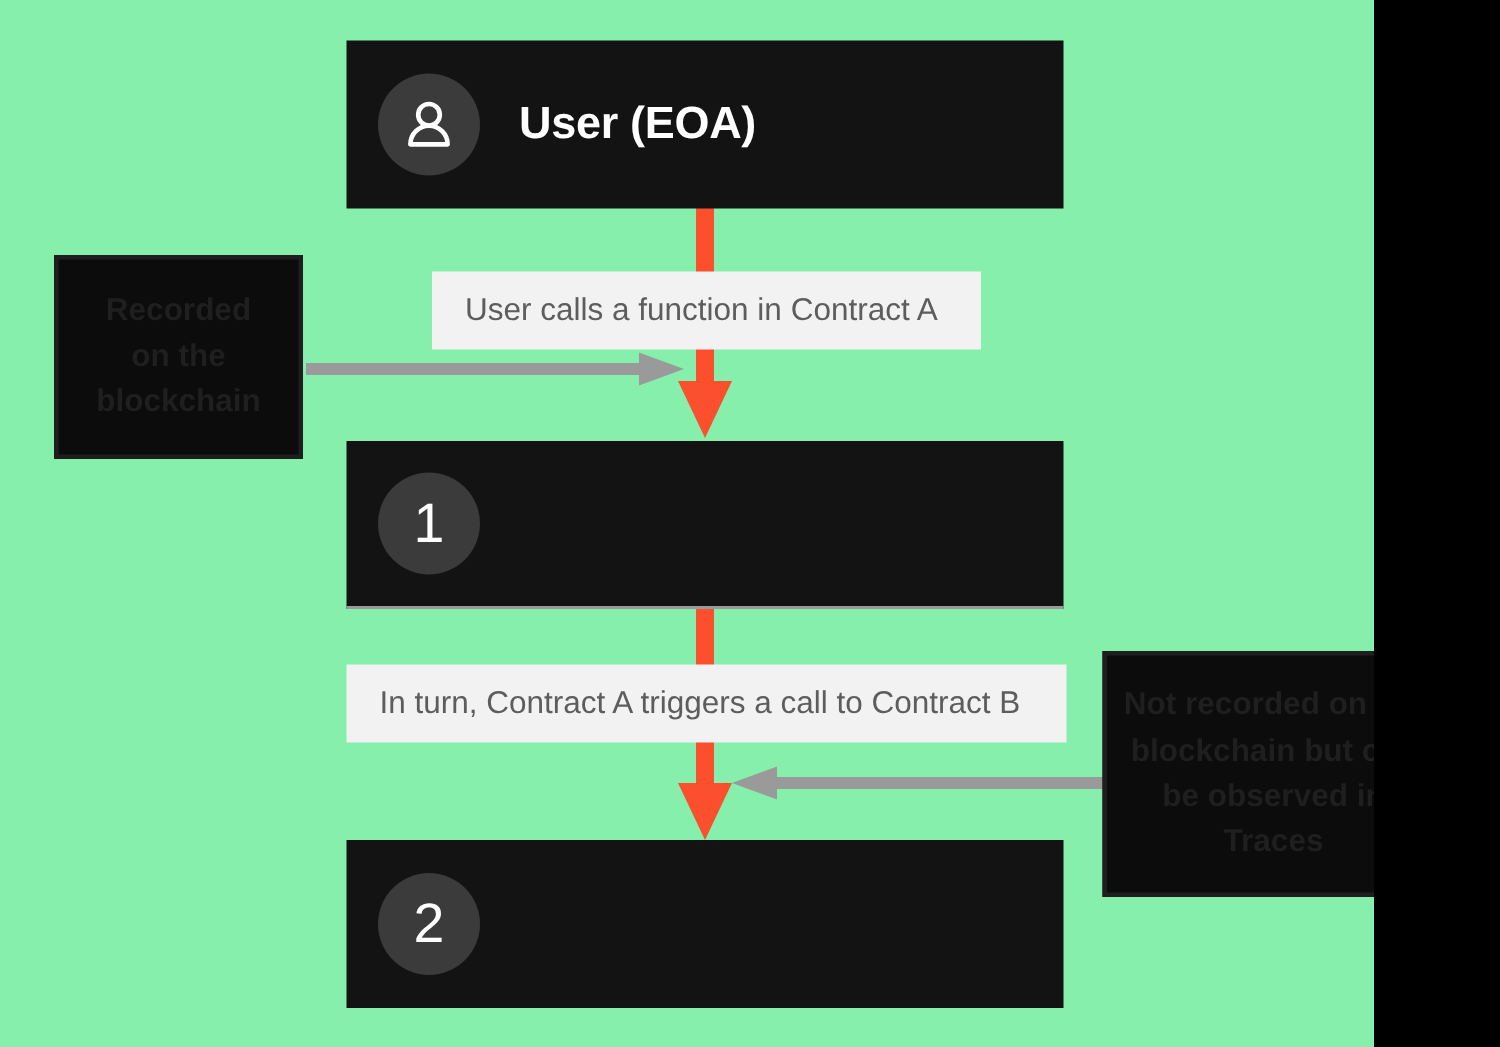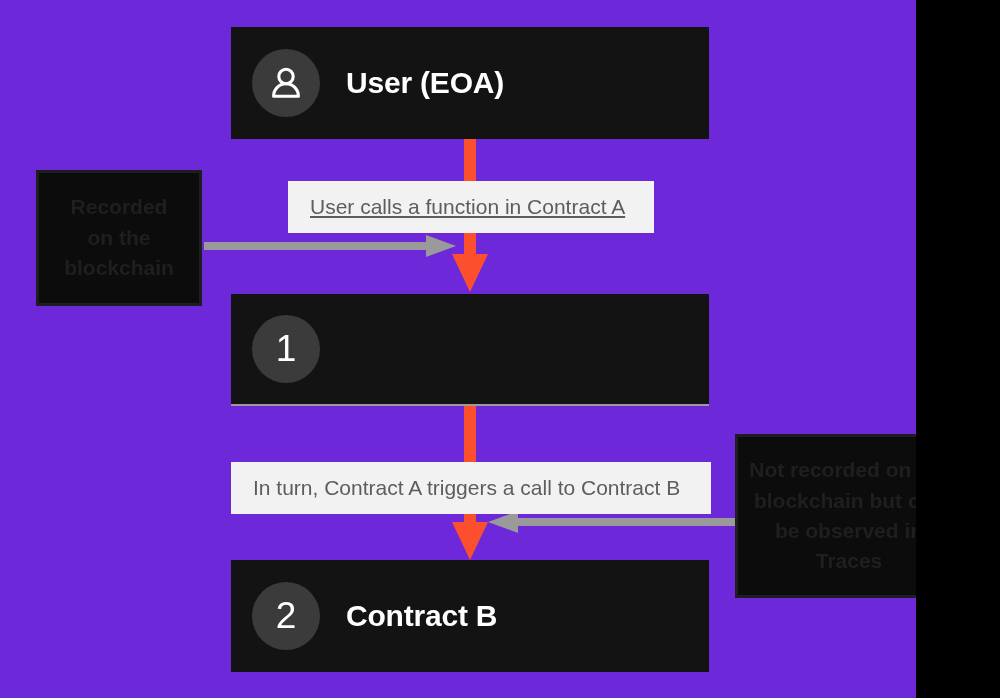--- a/index.html
+++ b/index.html
@@ -4,21 +4,21 @@
 <style>
   html, body {
     margin: 0;
     padding: 0;
     background: #000000;
   }
   #canvas {
     position: relative;
     width: 916px;
     height: 698px;
-    background: #6d28d9;
+    background: #86efac;
     font-family: "Liberation Sans", sans-serif;
     overflow: hidden;
   }
 
   
   .node {
     position: absolute;
     left: 231px;
     width: 478px;
     height: 112px;
@@ -126,28 +126,27 @@
     </div>
     <div class="node-label">User (EOA)</div>
   </div>
 
   <div class="node with-rule" style="top:294px;">
     <div class="node-badge">1</div>
   </div>
 
   <div class="node" style="top:560px;">
     <div class="node-badge">2</div>
-    <div class="node-label">Contract B</div>
   </div>
 
-  <div class="chip" style="left:288px; top:181px; width:366px; height:52px; padding-left:22px;text-decoration:underline;">
+  <div class="chip" style="left:288px; top:181px; width:366px; height:52px; padding-left:22px;">
     <span>User calls a function in Contract A</span>
   </div>
 
-  <div class="chip" style="left:231px; top:462px; width:480px; height:52px; padding-left:22px;">
+  <div class="chip" style="left:231px; top:443px; width:480px; height:52px; padding-left:22px;">
     <span>In turn, Contract A triggers a call to Contract B</span>
   </div>
 
   <svg class="arrow-h" style="left:204px; top:232px; width:254px; height:28px;" viewBox="0 0 254 28">
     <rect x="0" y="10" width="228" height="8" fill="#9a9a9a"></rect>
     <polygon points="222,3 222,25 252,14" fill="#9a9a9a"></polygon>
   </svg>
 
   <svg class="arrow-h" style="left:486px; top:508px; width:254px; height:28px;" viewBox="0 0 254 28">
     <rect x="26" y="10" width="228" height="8" fill="#9a9a9a"></rect>

